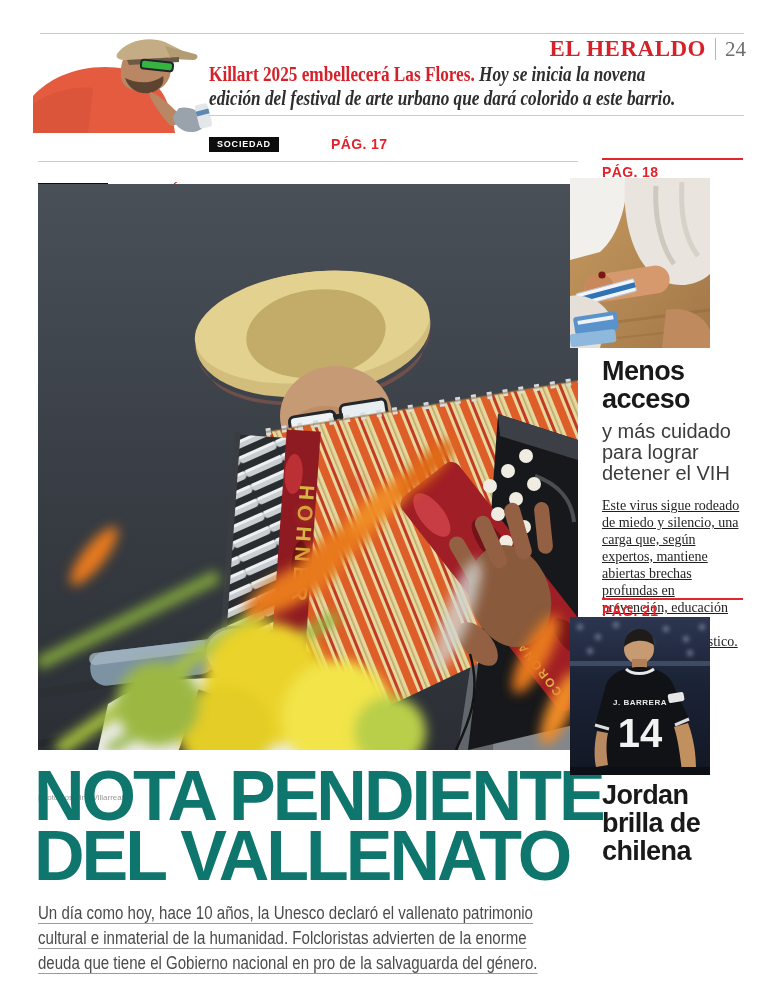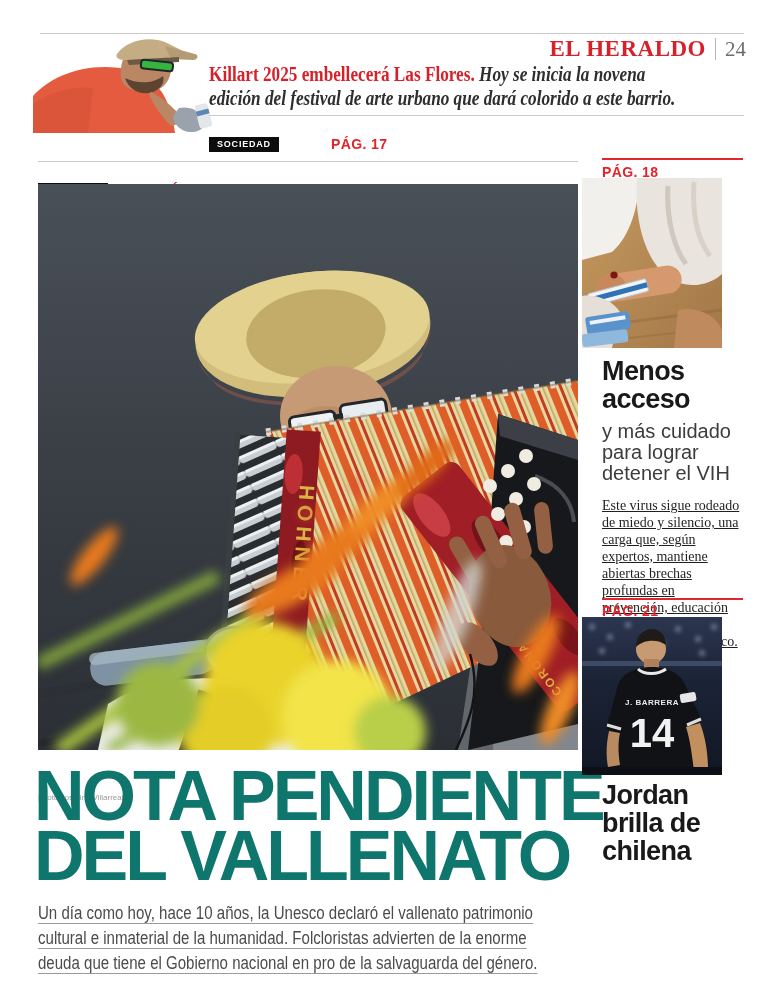--- a/index.html
+++ b/index.html
@@ -24,21 +24,21 @@
   .main-photo{position:absolute;left:38px;top:184px;width:540px;height:566px;}
   .credit{position:absolute;left:38px;top:756px;width:540px;font-size:8px;color:#9a9a9a;margin-top:37px;}
   .headline{position:absolute;left:34px;top:766px;font-weight:bold;color:#0f766e;
             font-size:70px;line-height:60px;letter-spacing:-3px;white-space:nowrap;}
   .deck{position:absolute;left:38px;top:901px;transform:scaleX(.86);transform-origin:left top;
         font-size:17.5px;line-height:25px;color:#4b4b4b;}
   .deck div{white-space:nowrap;text-decoration:underline;text-decoration-color:#9b9b9b;
             text-decoration-thickness:1px;text-underline-offset:4px;}
   .siderule{position:absolute;left:602px;width:141px;height:2px;background:#e2262d;}
   .sidepageref{position:absolute;left:602px;color:#e42229;font-size:14px;font-weight:bold;letter-spacing:.4px;}
-  .sidephoto{position:absolute;left:582px;width:116px;}
+  .sidephoto{position:absolute;left:570px;width:116px;}
   .sidehead{position:absolute;left:602px;font-weight:bold;color:#191919;font-size:27px;line-height:28px;letter-spacing:-.6px;white-space:nowrap;}
   .sidesub{position:absolute;left:602px;color:#3c3c3c;font-size:20px;line-height:21px;white-space:nowrap;font-weight:normal;}
   .sidebody{position:absolute;left:602px;width:141px;font-family:"Liberation Serif",serif;
             font-size:14px;line-height:17px;color:#1f1f1f;text-decoration:underline;}
   svg{display:block;}
 </style>
 </head>
 <body>
 
 <div class="page">

